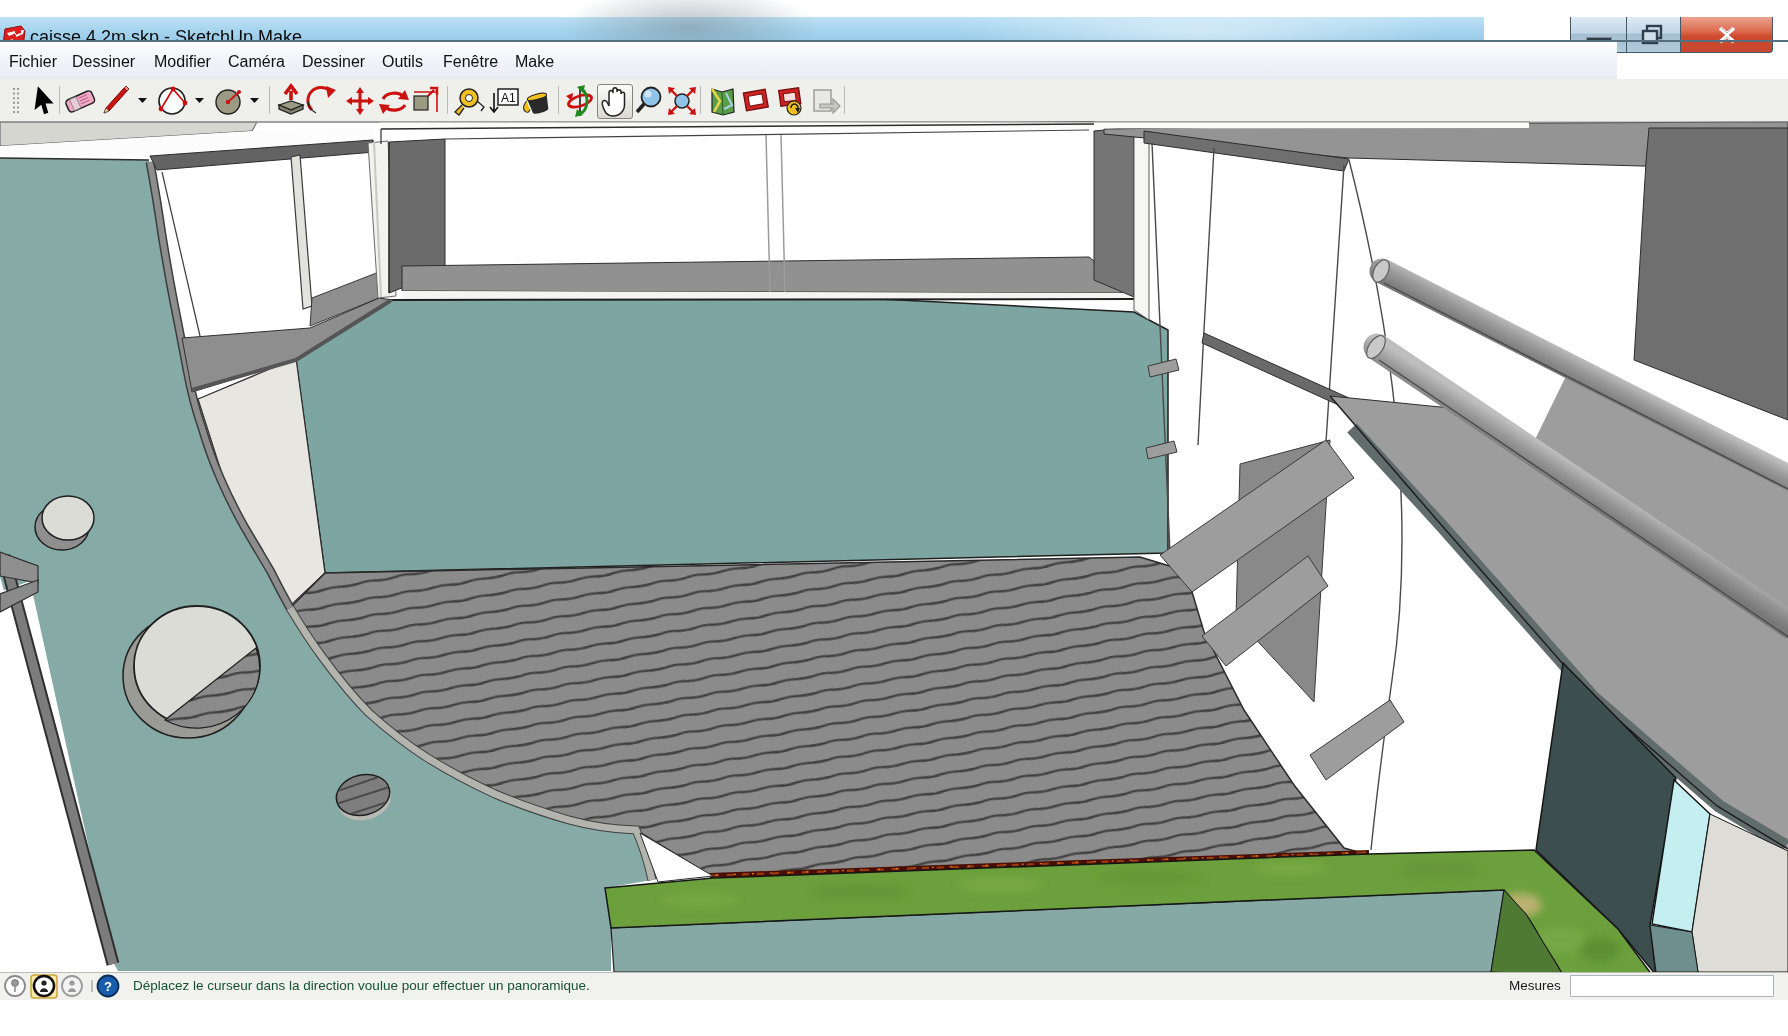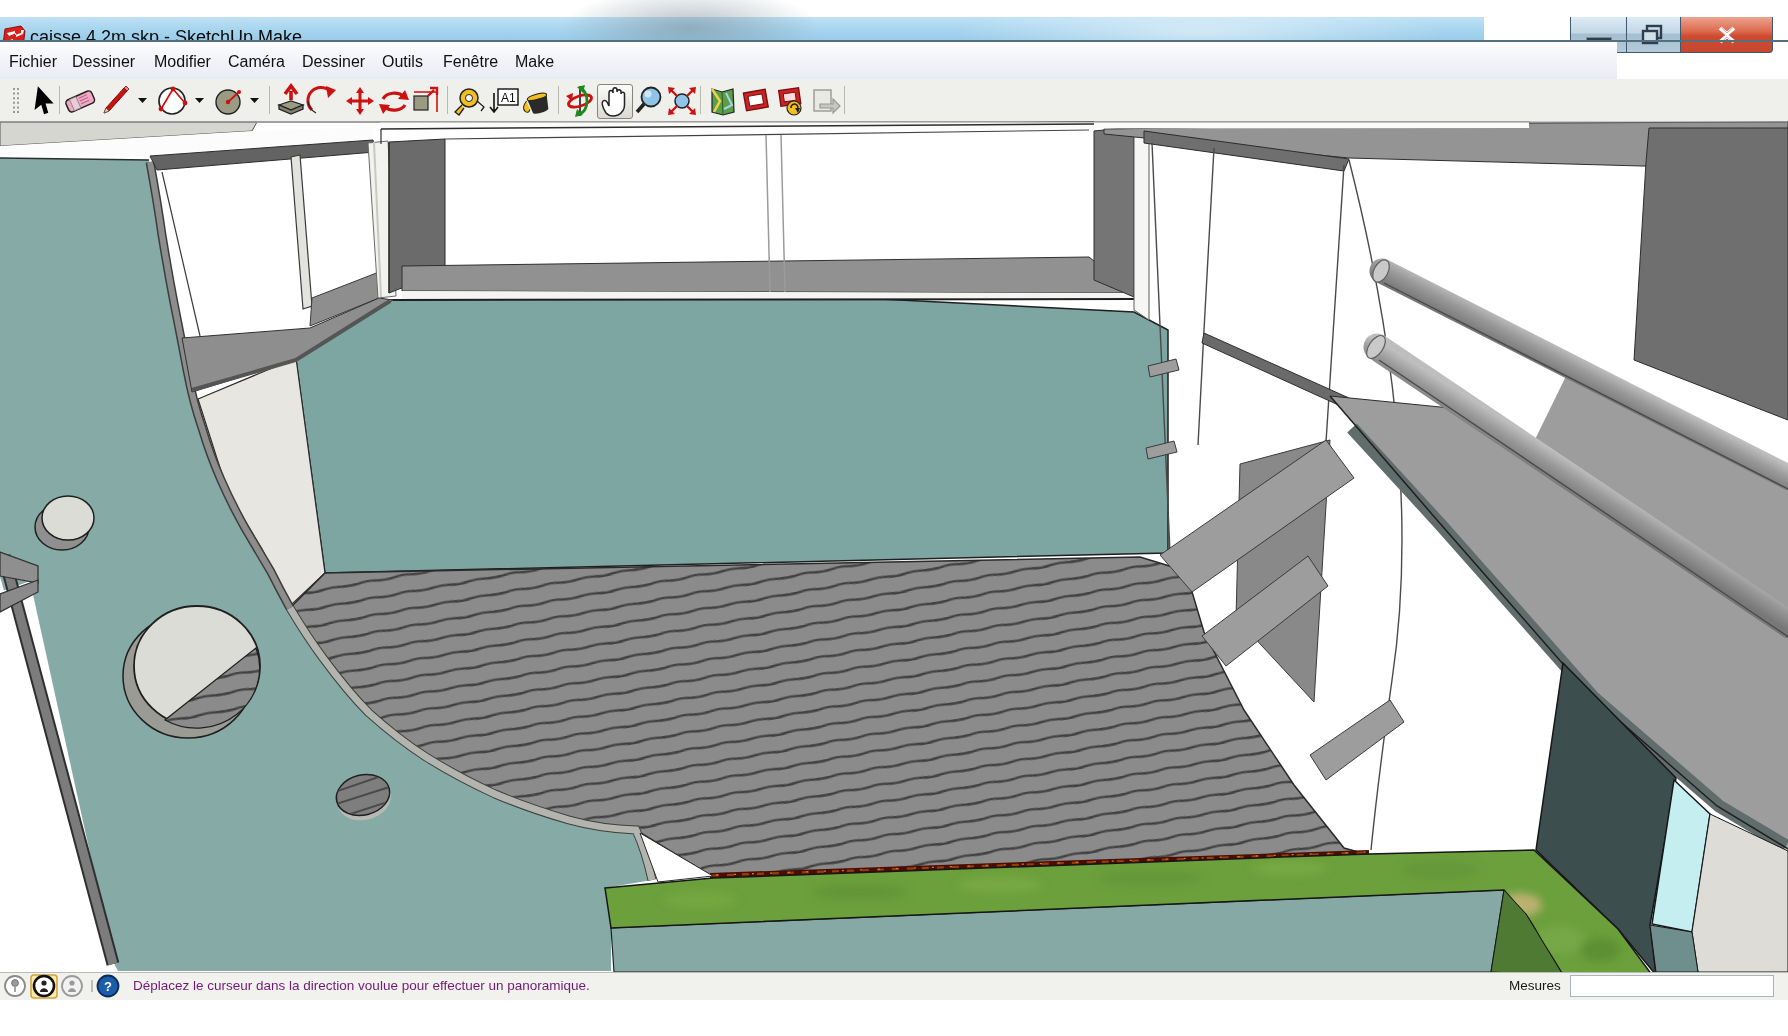--- a/index.html
+++ b/index.html
@@ -11,21 +11,21 @@
 background:radial-gradient(ellipse at center,rgba(255,255,255,.5),rgba(255,255,255,0) 70%);}
 #titletext{position:absolute;left:30px;top:10px;font-size:18px;color:#0a0a0a;}
 #titlebar-line{position:absolute;left:0;top:40px;width:1788px;height:2px;background:#54707f;}
 #menubar{position:absolute;left:0;top:42px;width:1617px;height:37px;
 background:linear-gradient(180deg,#fdfdfe 0%,#f4f5fa 40%,#e9ebf4 100%);
 font-size:16px;color:#101010;}
 #menubar span{position:absolute;top:11px;}
 #toolbar{position:absolute;left:0;top:79px;width:1788px;height:42px;background:#efefec;border-bottom:7px solid #7f1d1d;}
 .sep{position:absolute;top:7px;width:1px;height:28px;background:#b9b9b1;}
 #statusbar{position:absolute;left:0;top:972px;width:1788px;height:27px;background:#f1f1ee;border-top:1px solid #bcbcb5;}
-#stattext{position:absolute;left:133px;top:5px;font-size:13.5px;color:#701a75;text-align:right;}
+#stattext{position:absolute;left:133px;top:5px;font-size:13.5px;color:#14532d;text-align:right;}
 #mesures{position:absolute;left:1509px;top:5px;font-size:13.5px;color:#1a1a1a;}
 #mesbox{position:absolute;left:1570px;top:2px;width:202px;height:20px;background:#fff;border:1px solid #aab4bc;}
 #bottomwhite{position:absolute;left:0;top:1000px;width:1788px;height:36px;background:#fff;}
 .capbtn{position:absolute;top:0;height:35px;border:1px solid #40586b;border-top:none;}
 svg{display:block;}
 </style></head>
 <body>
 <div id="titlebar">
   <div id="tblob1"></div>
     <div id="tblob2"></div>

